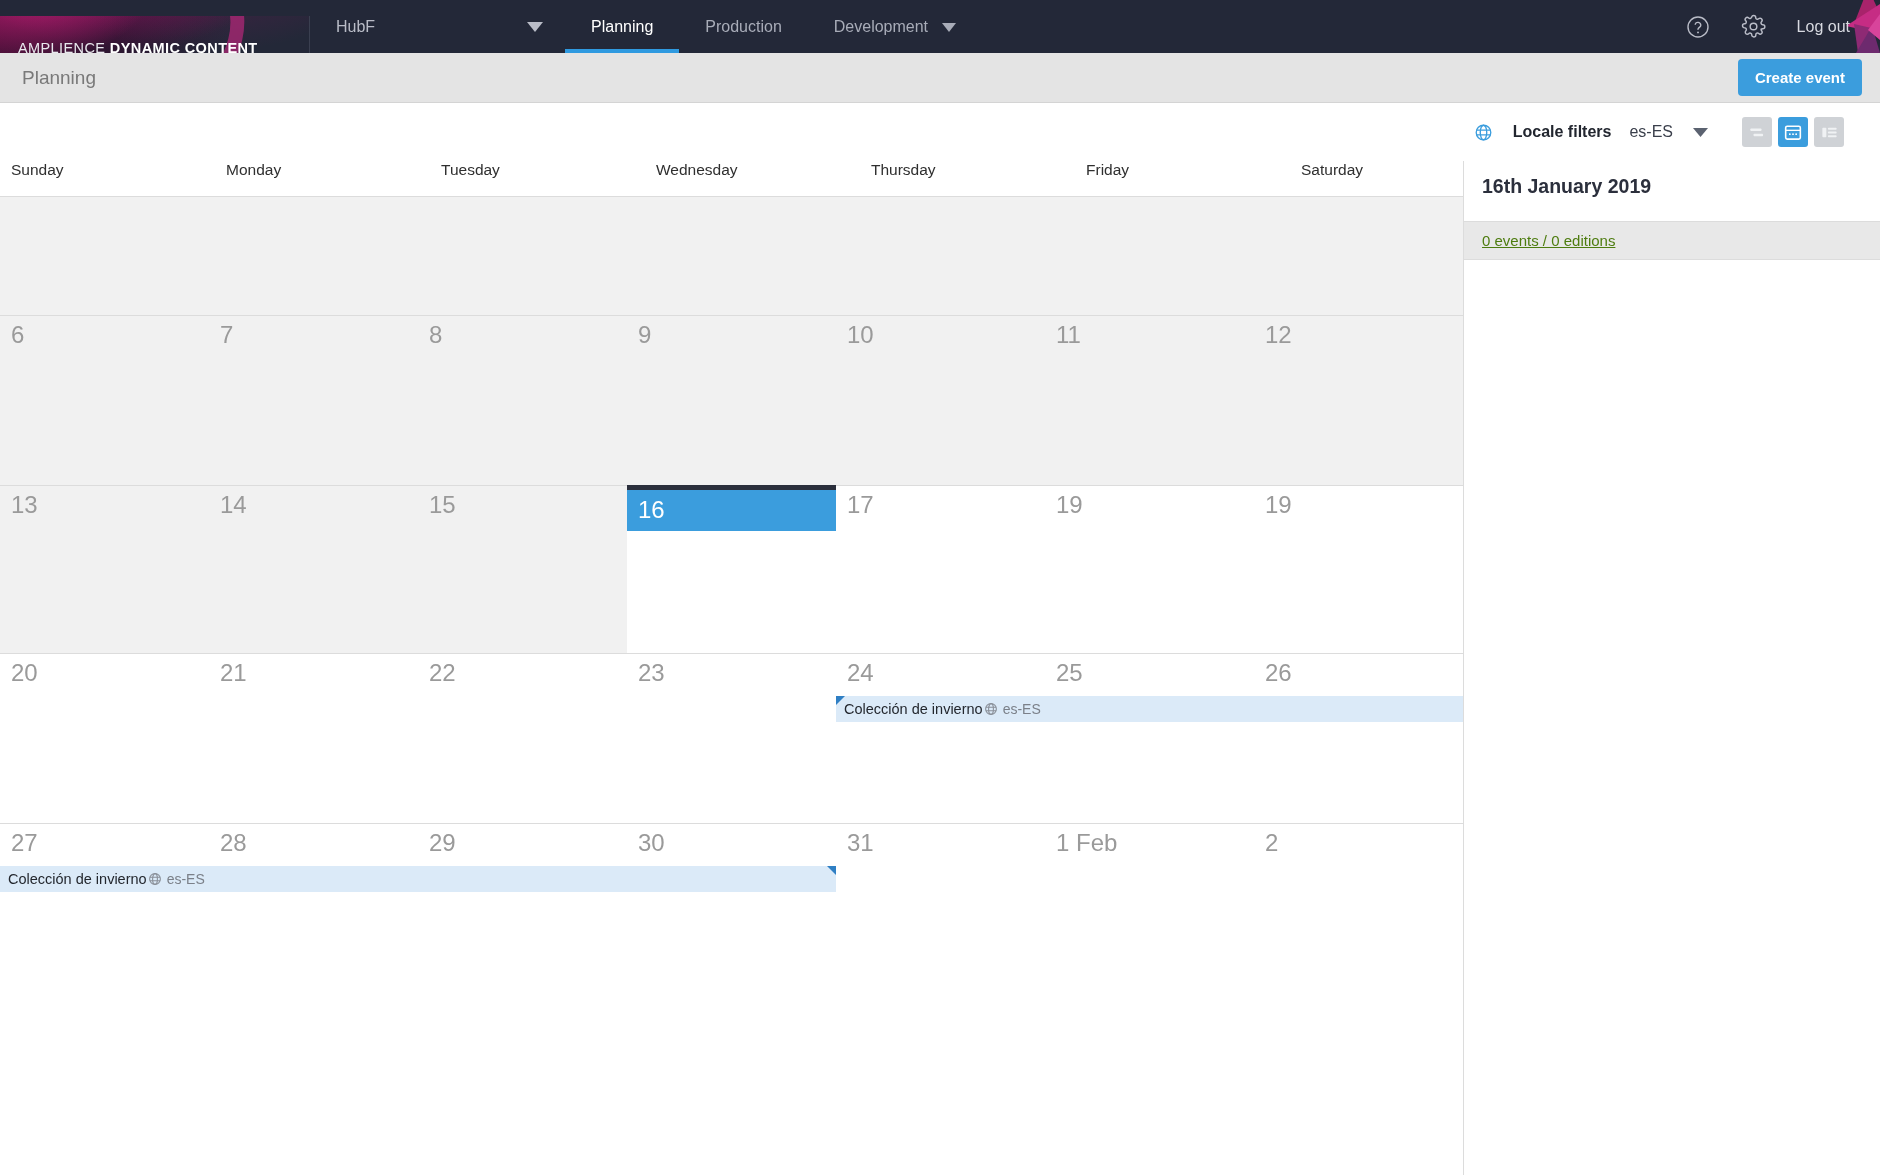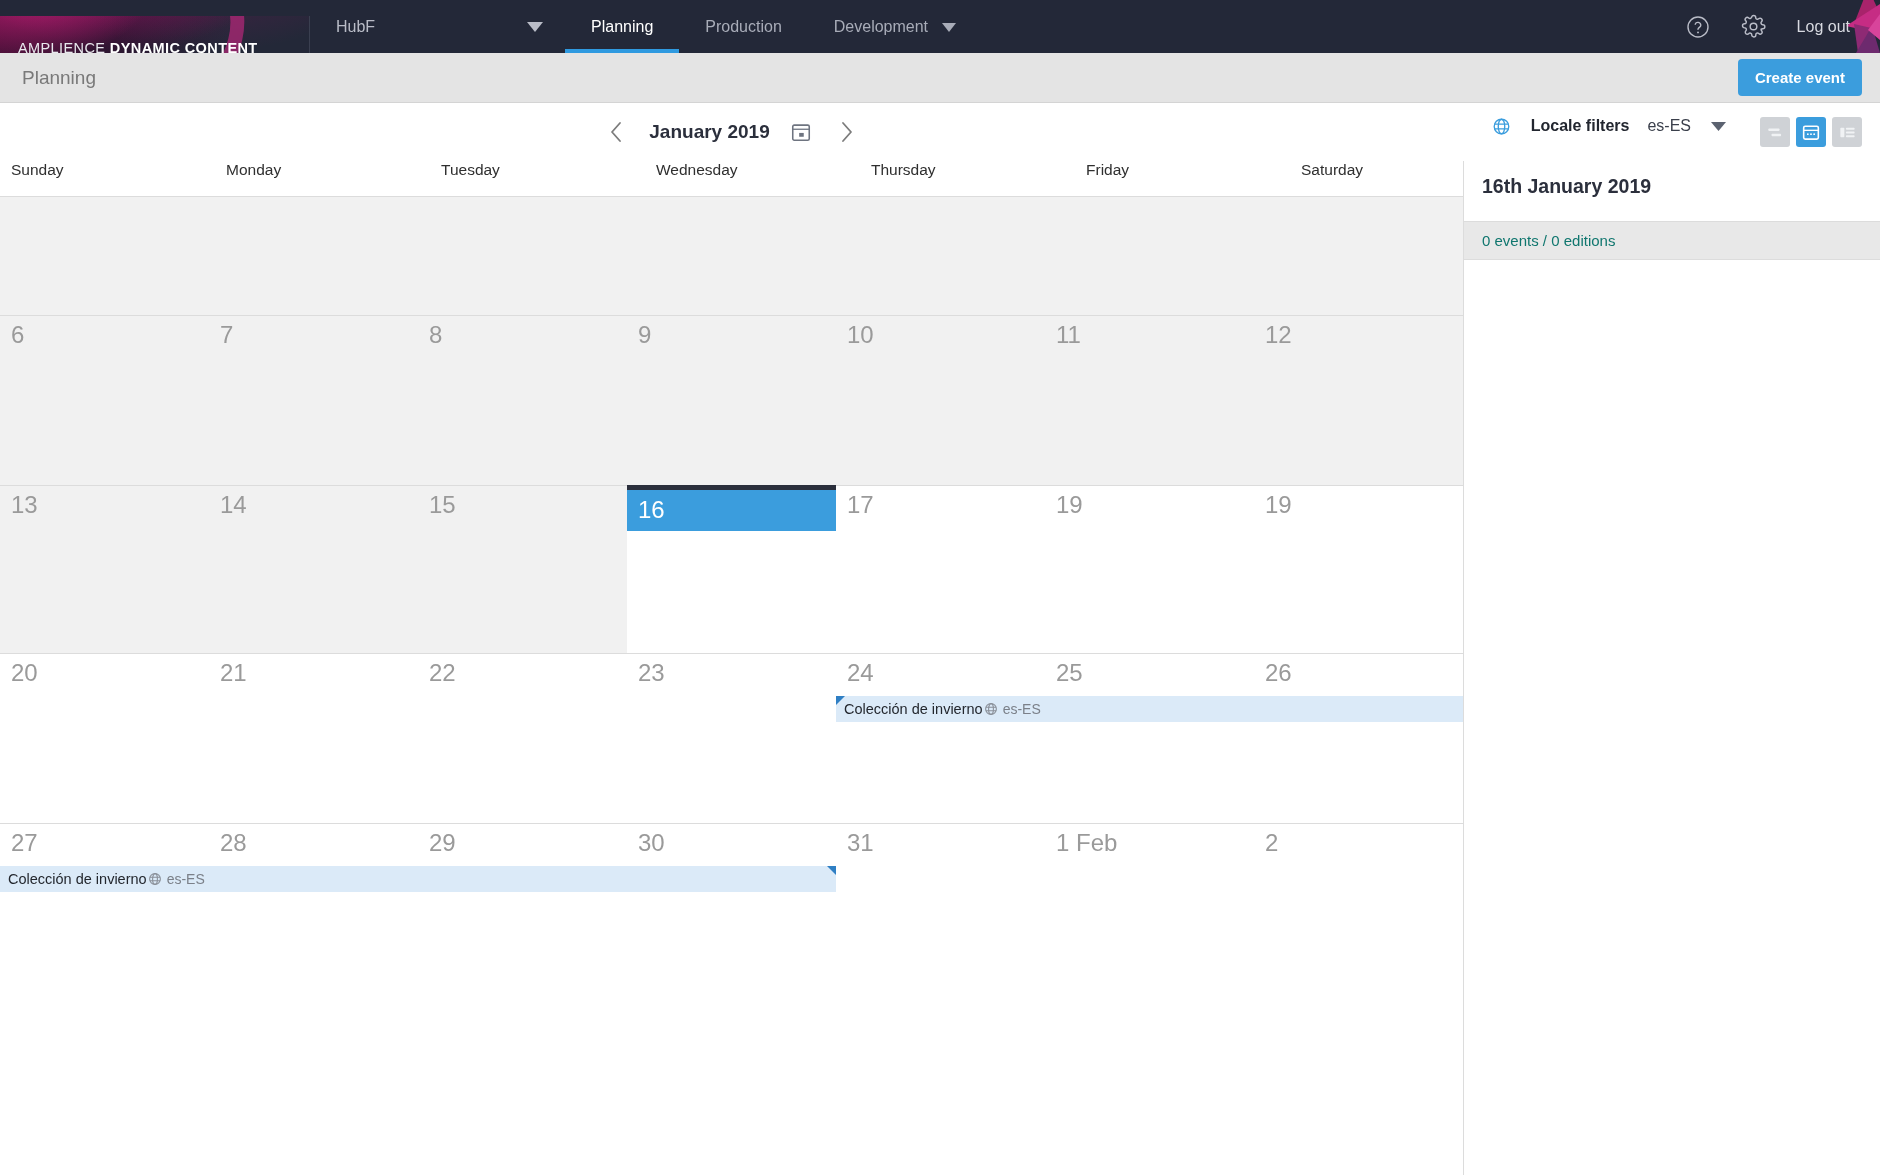--- a/index.html
+++ b/index.html
@@ -177,23 +177,23 @@
   }
   .cal-icon-btn {
     width: 26px; height: 26px;
     display: flex; align-items: center; justify-content: center;
     color: #6e7480;
     cursor: pointer;
   }
 
   .locale-area {
     position: absolute;
-    right: 18px;
-    display: flex;
-    align-items: flex-start;
+    right: 36px;
+    display: flex;
+    align-items: center;
     gap: 20px;
   }
   .globe-blue { color: #3b9ddd; display: flex; }
   .locale-label {
     font-size: 16px;
     font-weight: bold;
     color: #22262f;
     white-space: nowrap;
   }
   .locale-value {
@@ -327,22 +327,23 @@
     font-size: 19.5px;
     font-weight: bold;
     color: #2b2f3c;
     padding: 14px 0 23px 18px;
   }
   .sp-count {
     background: #e8e8e8;
     border-top: 1px solid #dcdcdc;
     border-bottom: 1px solid #dcdcdc;
     font-size: 15px;
-    color: #0f766e;
+    color: #4d7c0f;
     padding: 10px 0 10px 18px;
+    text-decoration: underline;
   }
 </style>
 </head>
 <body>
 
 <div class="topnav">
   <div class="brand">
     <div class="brand-art"></div>
     <div class="brand-text"><span>AMPLIENCE </span><b>DYNAMIC CONTENT</b></div>
   </div>
@@ -402,40 +403,20 @@
     </svg>
   </div>
 </div>
 
 <div class="subheader">
   <div class="page-title">Planning</div>
   <button class="btn-primary">Create event</button>
 </div>
 
 <div class="toolbar">
-  <div class="month-nav">
-    <div class="chev">
-      <svg width="16" height="24" viewBox="0 0 16 24" fill="none" stroke="#7c7c7c" stroke-width="1.8" stroke-linecap="round" stroke-linejoin="round">
-          <polyline points="12,3 4,12 12,21"></polyline>
-        </svg>
-    </div>
-    <div class="month-label">January 2019</div>
-    <div class="cal-icon-btn">
-      <svg width="22" height="22" viewBox="0 0 24 24" fill="none" stroke="#6e7480" stroke-width="1.7">
-        <rect x="3" y="4.5" width="18" height="16.5" rx="1.6"></rect>
-        <path d="M3 9h18" stroke-width="1.4"></path>
-        <rect x="10" y="13" width="5" height="4.2" fill="#6e7480" stroke="none"></rect>
-      </svg>
-    </div>
-    <div class="chev">
-      <svg width="16" height="24" viewBox="0 0 16 24" fill="none" stroke="#7c7c7c" stroke-width="1.8" stroke-linecap="round" stroke-linejoin="round">
-          <polyline points="4,3 12,12 4,21"></polyline>
-        </svg>
-    </div>
-  </div>
 
   <div class="locale-area">
     <span class="globe-blue">
       <svg width="19" height="19" viewBox="0 0 24 24" fill="none" stroke="#3b9ddd" stroke-width="1.7">
         <circle cx="12" cy="12" r="9.2"></circle>
         <ellipse cx="12" cy="12" rx="4.1" ry="9.2"></ellipse>
         <path d="M3.2 9h17.6M3.2 15h17.6"></path>
       </svg>
     </span>
     <span class="locale-label">Locale filters</span>

